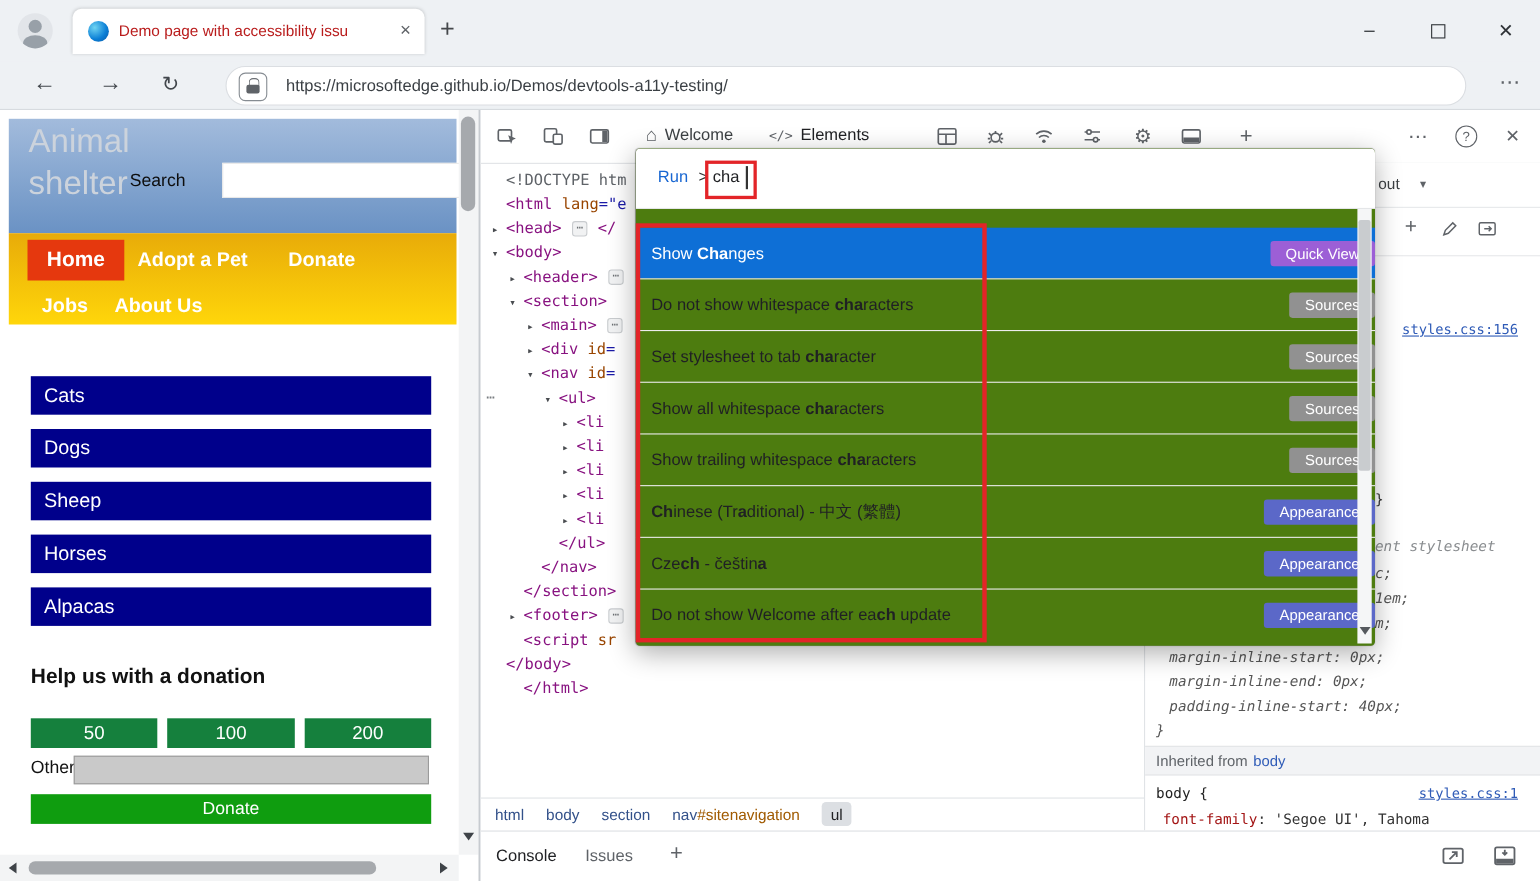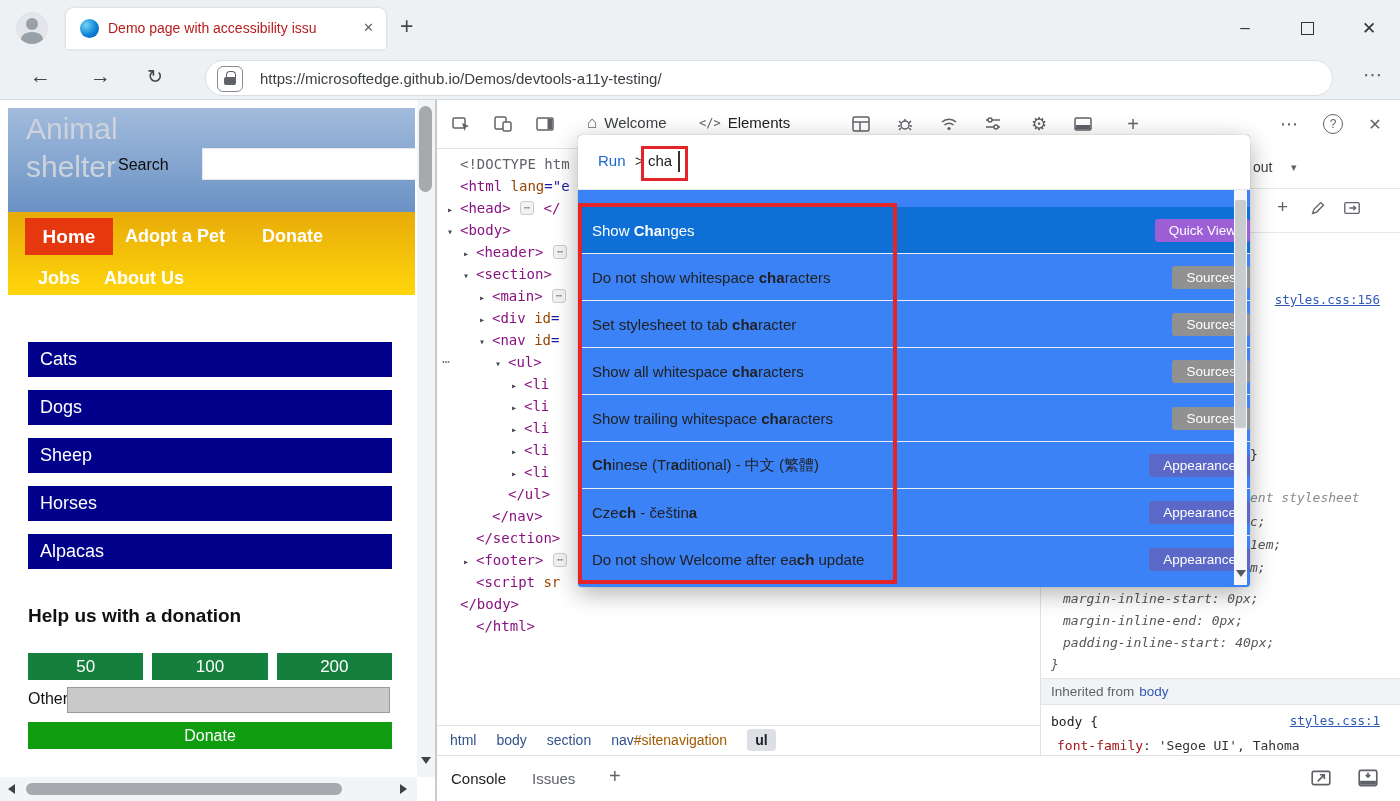--- a/index.html
+++ b/index.html
@@ -83,21 +83,21 @@
   .dom-pane{position:absolute;left:0;top:48px;width:603px;height:577px;overflow:hidden;font-family:"DejaVu Sans Mono",monospace;font-size:14px;padding-top:5px;box-sizing:border-box;}
   .dl{height:22px;line-height:22px;position:relative;white-space:pre;}
   .dl-arrow{display:inline-block;width:13px;font-size:10px;color:#494c50;}
   .dl-gutter{position:absolute;left:5px;top:0;color:#797d81;font-size:13px;}
   .c-tag{color:#881280;} .c-attr{color:#994500;} .c-val{color:#1a1aa6;} .c-doc{color:#5f6368;}
   .c-ell{display:inline-block;background:#f1f2f3;border:1px solid #c9cccf;border-radius:3px;color:#6b6f73;font-size:10px;line-height:12px;padding:0 3px;margin:0 1px;vertical-align:2px;}
 
   
   .crumbbar{position:absolute;left:0;top:625px;width:603px;height:29px;border-top:1px solid #e0e3e6;display:flex;align-items:center;padding-left:13px;gap:20px;font-size:14px;box-sizing:border-box;background:#fff;}
   .crumb{color:#33518a;} .crumb-id{color:#a05a00;}
-  .crumb-chip{background:#dcdfe3;border-radius:4px;padding:3px 8px;color:#202124;font-weight:bold;}
+  .crumb-chip{background:#dcdfe3;border-radius:4px;padding:3px 8px;color:#202124;}
 
   
   .styles-pane{position:absolute;left:603px;top:48px;width:360px;height:607px;border-left:1px solid #e0e3e6;box-sizing:border-box;background:#fff;}
   .sp-tabs{position:absolute;left:0;top:0;width:100%;height:40px;border-bottom:1px solid #e6e8ea;}
   .sp-out{position:absolute;left:212px;top:11px;font-size:14px;color:#3c4043;}
   .sp-chev{position:absolute;left:250px;top:13px;font-size:11px;color:#5f6368;}
   .sp-toolbar{position:absolute;left:0;top:40px;width:100%;height:44px;border-bottom:1px solid #e6e8ea;}
   .sp-tbi{position:absolute;color:#5f6368;}
   .sp-tbi svg{stroke:#5f6368;fill:none;stroke-width:1.5;}
   .sp-plus{left:236px;top:8px;font-size:19px;}
@@ -124,21 +124,21 @@
   .drawer-tab{position:absolute;top:0;height:44px;display:flex;align-items:center;font-size:15px;}
   .drawer-console{left:14px;color:#202124;}
   .drawer-issues{left:95px;color:#5f6368;}
   .drawer-plus{position:absolute;left:172px;top:9px;font-size:20px;color:#5f6368;}
   .drawer-ic{position:absolute;top:11px;color:#5f6368;}
   .drawer-ic svg{stroke:#5f6368;fill:none;stroke-width:1.5;}
   .drawer-ic svg .fill{fill:#5f6368;stroke:none;}
   .drawer-ic1{left:873px;} .drawer-ic2{left:920px;}
 
   
-  .palette{position:absolute;left:141px;top:35px;width:672px;height:452px;background:#3b82f6;border-radius:4px;box-shadow:0 6px 24px rgba(0,0,0,.32),0 0 1px rgba(0,0,0,.35);z-index:40;overflow:hidden;}
+  .palette{position:absolute;left:141px;top:35px;width:672px;height:452px;background:#4d7c0f;border-radius:4px;box-shadow:0 6px 24px rgba(0,0,0,.32),0 0 1px rgba(0,0,0,.35);z-index:40;overflow:hidden;}
   .pal-head{position:absolute;left:0;top:0;width:100%;height:55px;border-bottom:1px solid #e4e6e8;box-sizing:border-box;background:#fff;}
   .pal-run{position:absolute;left:20px;top:17px;font-size:15px;color:#1967d2;}
   .pal-chev{position:absolute;left:57px;top:17px;font-size:15px;color:#333;}
   .pal-query{position:absolute;left:70px;top:17px;font-size:15px;color:#202124;}
   .pal-caret{position:absolute;left:100px;top:16px;width:2px;height:21px;background:#333;}
   .pal-list{position:absolute;left:0;top:55px;width:100%;padding-top:17px;}
   .cmd{position:relative;height:46px;display:flex;align-items:center;padding-left:14px;font-size:15px;color:#202124;}
   .cmd + .cmd{border-top:1px solid #ececec;}
   .cmd.sel{background:#0e6fd6;color:#fff;}
   .cmd .b{font-weight:700;}

